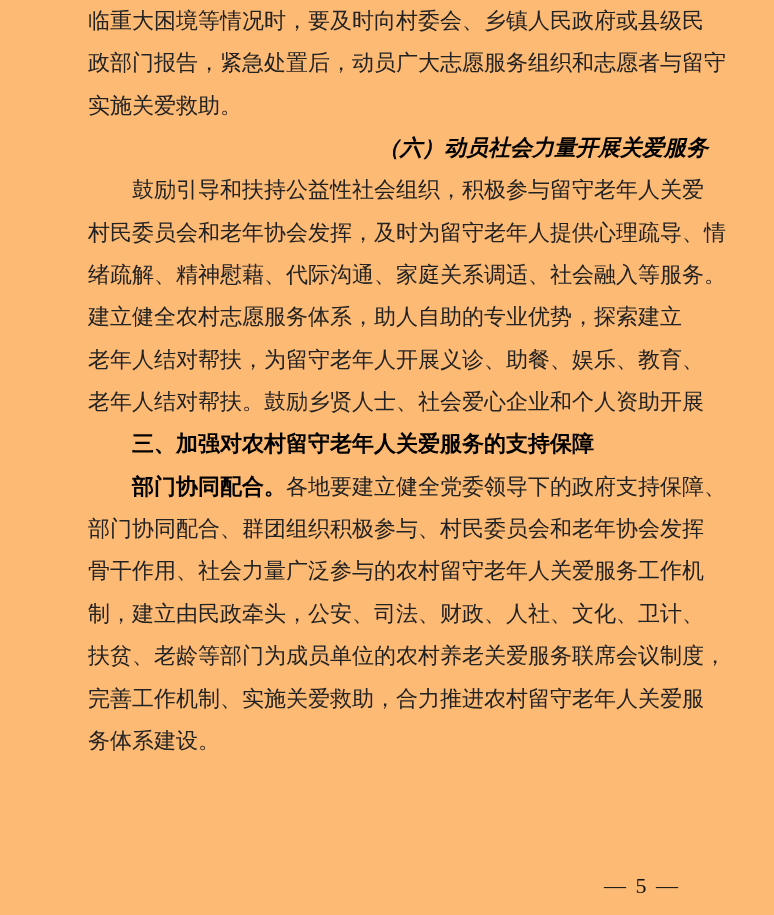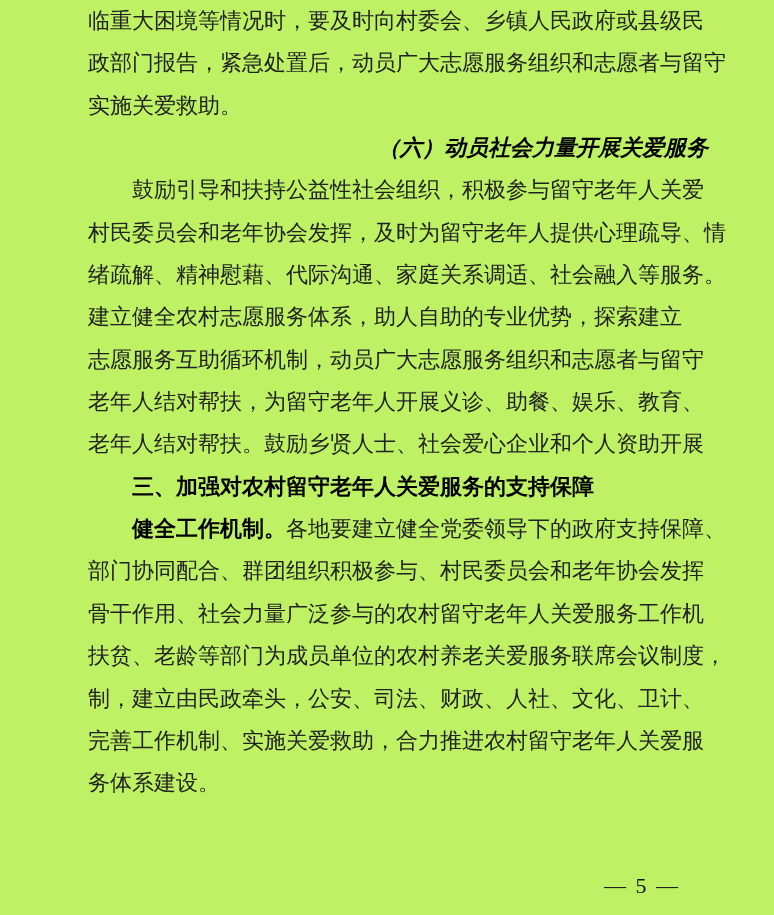--- a/index.html
+++ b/index.html
@@ -4,21 +4,21 @@
 <style>
   html, body {
     margin: 0;
     padding: 0;
     background: #ffffff;
   }
   .page {
     position: relative;
     width: 774px;
     height: 915px;
-    background: #bef264;
+    background: #fdba74;
     overflow: hidden;
     font-family: "Liberation Serif", serif;
     color: #1c1c1c;
     text-decoration: underline;
   }
   .text-block {
     position: absolute;
     left: 88px;
     top: 0;
     width: 620px;
@@ -82,37 +82,36 @@
 
       <div class="line style-body indent">鼓励引导和扶持公益性社会组织，积极参与留守老年人关爱</div>
 
 
       <div class="line style-body">村民委员会和老年协会发挥，及时为留守老年人提供心理疏导、情</div>
 
       <div class="line style-body">绪疏解、精神慰藉、代际沟通、家庭关系调适、社会融入等服务。</div>
 
       <div class="line style-body">建立健全农村志愿服务体系，助人自助的专业优势，探索建立</div>
 
-      <div class="line style-body">志愿服务互助循环机制，动员广大志愿服务组织和志愿者与留守</div>
 
       <div class="line style-body">老年人结对帮扶，为留守老年人开展义诊、助餐、娱乐、教育、</div>
 
       <div class="line style-body">老年人结对帮扶。鼓励乡贤人士、社会爱心企业和个人资助开展</div>
 
 
       <div class="line style-heading-hei indent">三、加强对农村留守老年人关爱服务的支持保障</div>
 
-      <div class="line style-body indent"><span class="bold-lead">健全工作机制。</span><span>各地要建立健全党委领导下的政府支持保障、</span></div>
+      <div class="line style-body indent"><span class="bold-lead">部门协同配合。</span><span>各地要建立健全党委领导下的政府支持保障、</span></div>
 
       <div class="line style-body">部门协同配合、群团组织积极参与、村民委员会和老年协会发挥</div>
 
       <div class="line style-body">骨干作用、社会力量广泛参与的农村留守老年人关爱服务工作机</div>
 
+      <div class="line style-body">制，建立由民政牵头，公安、司法、财政、人社、文化、卫计、</div>
+
       <div class="line style-body">扶贫、老龄等部门为成员单位的农村养老关爱服务联席会议制度，</div>
-
-      <div class="line style-body">制，建立由民政牵头，公安、司法、财政、人社、文化、卫计、</div>
 
       <div class="line style-body">完善工作机制、实施关爱救助，合力推进农村留守老年人关爱服</div>
 
       <div class="line style-body">务体系建设。</div>
     </div>
   <div class="page-number">— 5 —</div>
 </div>
 
 </body></html>

